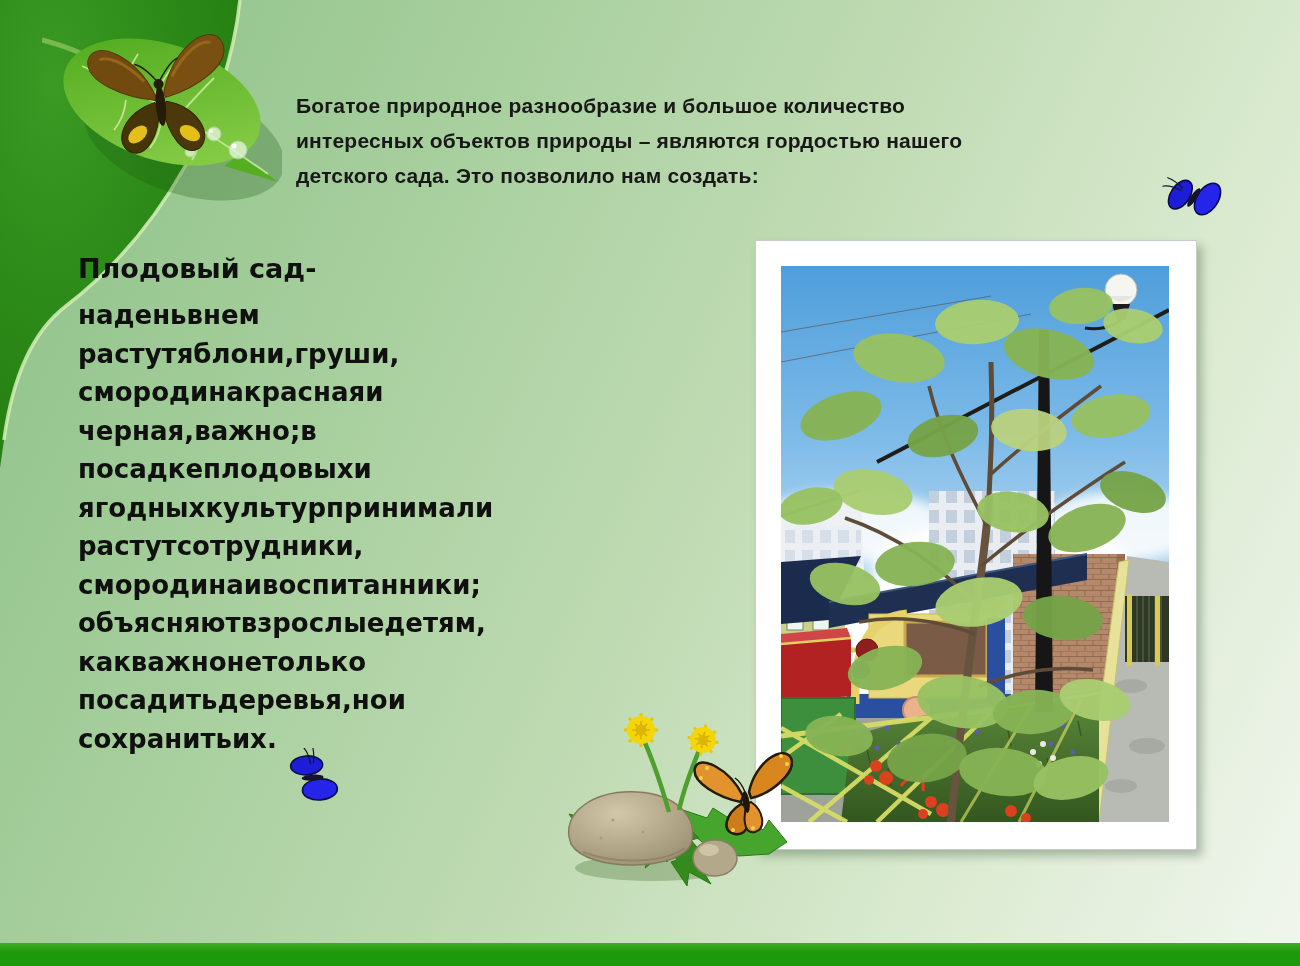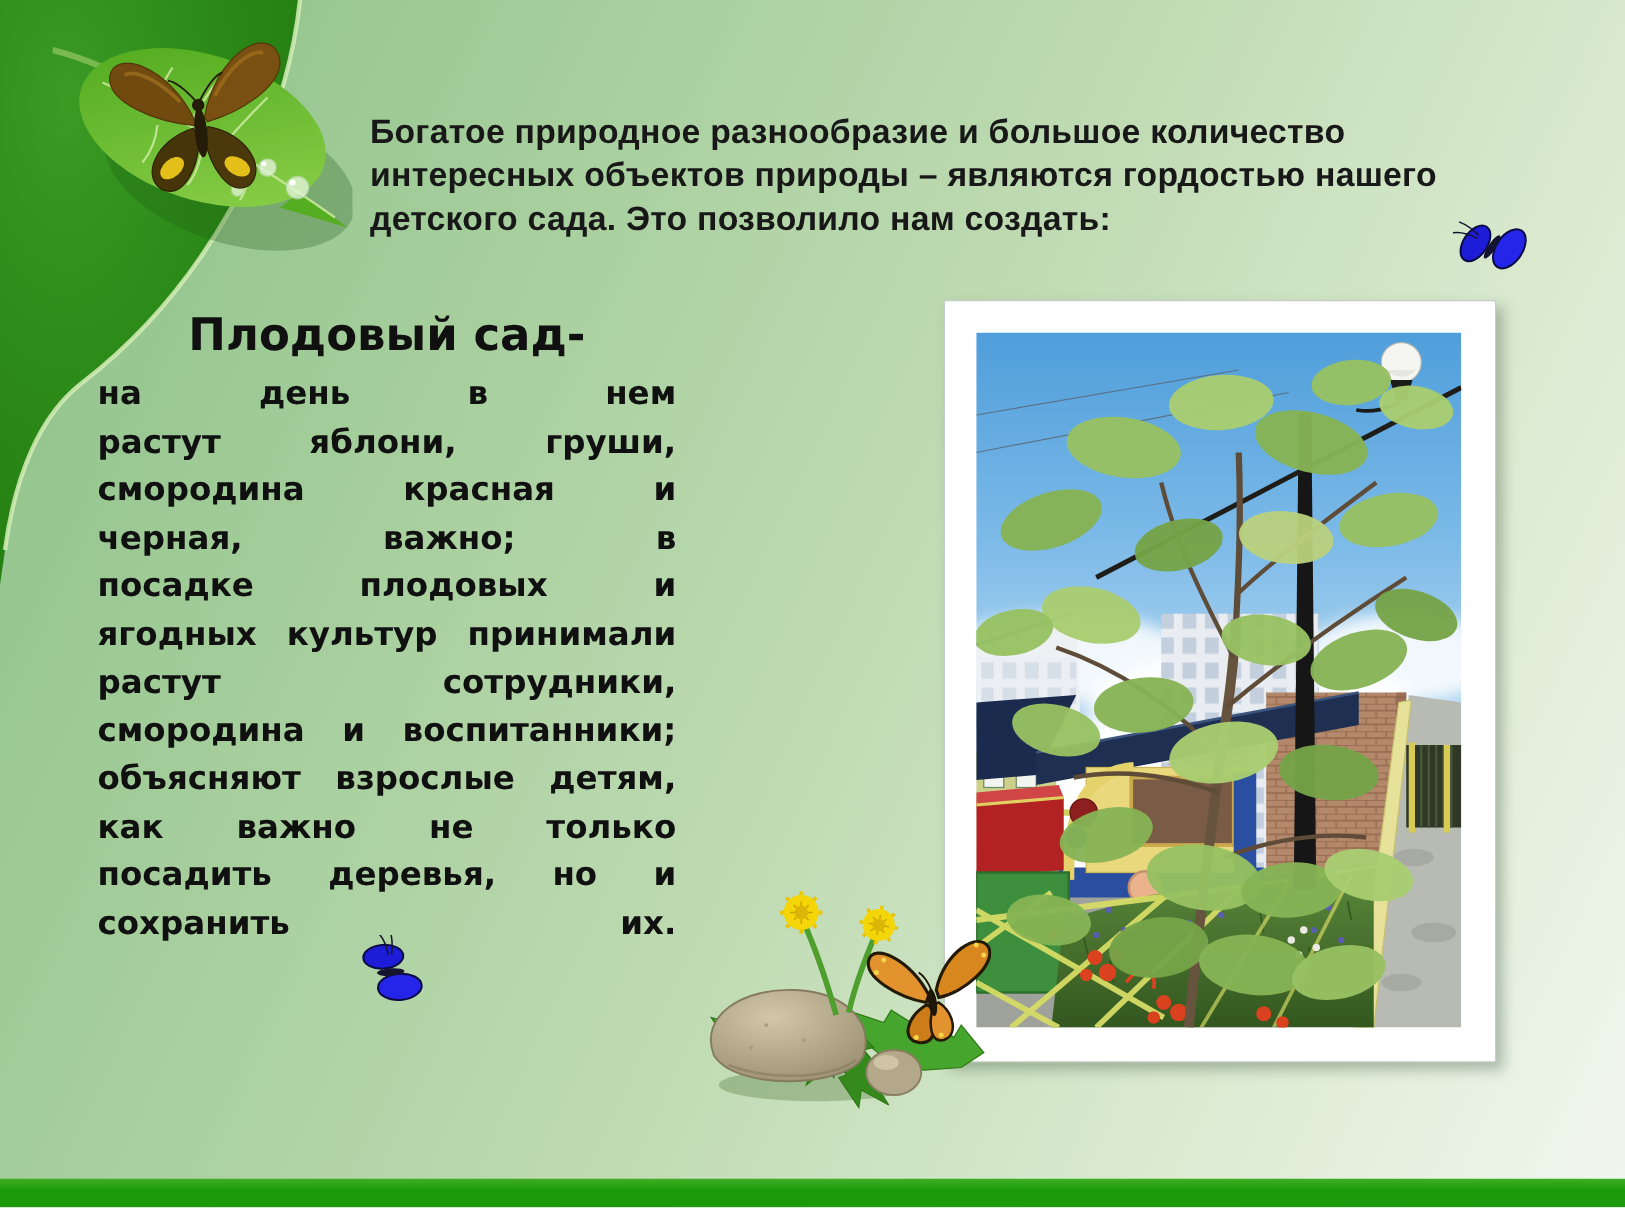--- a/index.html
+++ b/index.html
@@ -10,26 +10,26 @@
   }
   .abs{position:absolute;}
   
   .corner{left:0;top:0;width:430px;height:470px;}
   
   .footer-bar{left:0;bottom:0;width:100%;height:23px;
     background:linear-gradient(#3fae24,#1d9a0c 40%);}
   
   .intro{left:296px;top:88px;width:940px;color:#181818;
     font-family:"Liberation Sans","DejaVu Sans",sans-serif;
-    font-weight:700;font-size:27px;line-height:35px;letter-spacing:.2px;}
+    font-weight:700;font-size:21px;line-height:35px;letter-spacing:.2px;}
   
   .col{left:78px;top:254px;width:463px;color:#101010;}
-  .col h2{margin:0 0 12px 0;font-size:36px;font-weight:bold;text-align:center;line-height:30px;}
+  .col h2{margin:0 0 12px 0;font-size:27px;font-weight:bold;line-height:30px;}
   .body-lines{font-size:26px;font-weight:bold;line-height:38.5px;}
-  .jline{display:flex;justify-content:space-between;}
+  .jline{display:flex;}
   .jline span{white-space:pre;}
   
   .photo-frame{left:755px;top:240px;width:440px;height:608px;background:#ffffff;
     border:1px solid #c6ccc6;border-radius:2px;
     box-shadow:5px 6px 10px rgba(70,95,70,.38);}
   .photo-frame svg{position:absolute;left:25px;top:25px;display:block;}
   
   .leaf-deco{left:42px;top:14px;width:240px;height:200px;}
   .bf-topright{left:1160px;top:168px;width:70px;height:60px;}
   .bf-midleft{left:278px;top:748px;width:70px;height:62px;}

